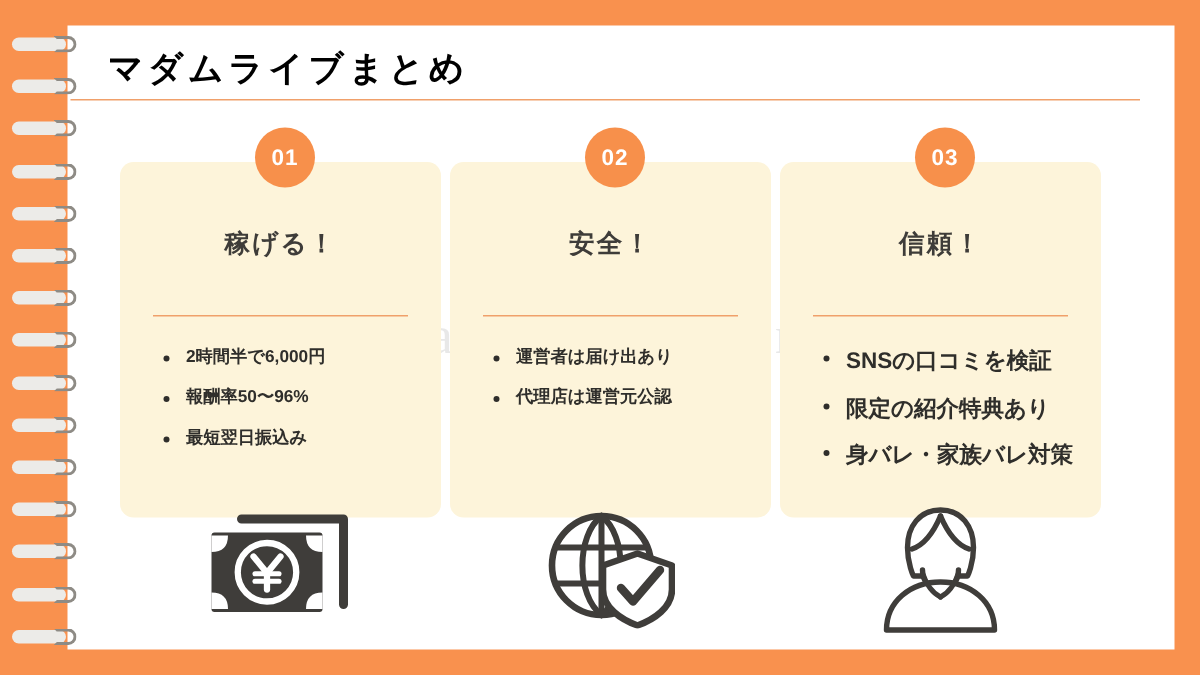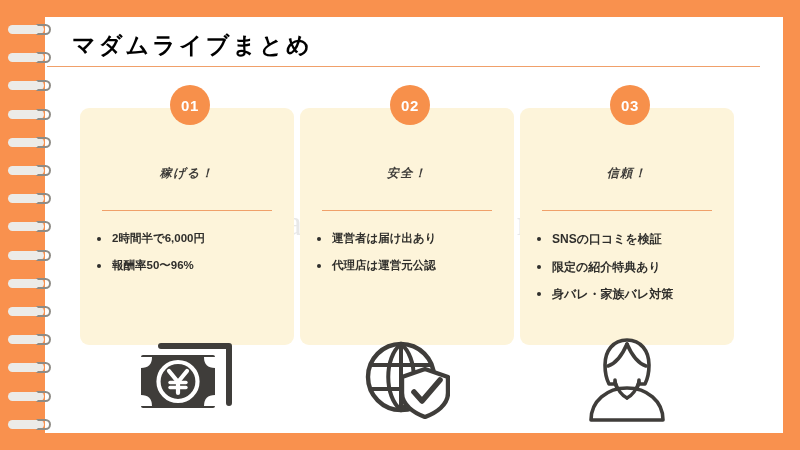--- a/index.html
+++ b/index.html
@@ -147,40 +147,39 @@
     width: 214px;
     height: 237px;
     background: #FDF4DA;
     border-radius: 9px;
     box-sizing: border-box;
     z-index: 2;
   }
   .card-title {
     position: absolute;
     left: 0;
-    top: 57px;
+    top: 43px;
     width: 100%;
     text-align: center;
-    font-size: 12px;
+    font-size: 17px;
     font-weight: bold;
     color: #3E3C39;
     letter-spacing: 1.5px;
-    font-style: italic;
   }
   .card-rule {
     position: absolute;
     left: 22px;
     top: 102px;
     width: 170px;
     height: 0;
     border-top: 1.2px solid #F0A06A;
   }
   .bullets {
     position: absolute;
-    left: 12px;
+    left: 24px;
     top: 123px;
     width: 196px;
     margin: 0;
     padding: 0;
     list-style: none;
   }
   .bullets li {
     position: relative;
     padding-left: 20px;
     font-size: 11.5px;
@@ -193,21 +192,21 @@
   .bullets li::before {
     content: "";
     position: absolute;
     left: 5px;
     top: 6px;
     width: 4px;
     height: 4px;
     border-radius: 50%;
     background: #2F2E2B;
   }
-  .col-3 .bullets li { font-size: 12px; }
+  .col-3 .bullets li { font-size: 15px; }
   .icon-holder {
     position: absolute;
     left: 0;
     top: 253px;
     width: 214px;
     height: 86px;
     display: flex;
     align-items: center;
     justify-content: center;
     z-index: 3;
@@ -293,20 +292,21 @@
   <div id="cards">
 
     <div class="col col-1">
       <div class="badge">01</div>
       <div class="card">
         <div class="card-title">稼げる！</div>
         <div class="card-rule"></div>
         <ul class="bullets">
           <li>2時間半で6,000円</li>
           <li>報酬率50〜96%</li>
+          <li>最短翌日振込み</li>
         </ul>
       </div>
       <div class="icon-holder">
         <span>
           <svg width="104" height="76" viewBox="0 0 104 76">
             <path d="M26 5 H94 V62" fill="none" stroke="#3F3D3A" stroke-width="6" stroke-linecap="round" stroke-linejoin="round"></path>
             <rect x="6" y="14" width="74" height="53" rx="2" fill="#3F3D3A"></rect>
             <path d="M6 16 L6 27 Q17 27 17 16 Z" fill="#ffffff"></path>
             <path d="M80 16 L80 27 Q69 27 69 16 Z" fill="#ffffff"></path>
             <path d="M6 65 L6 54 Q17 54 17 65 Z" fill="#ffffff"></path>

